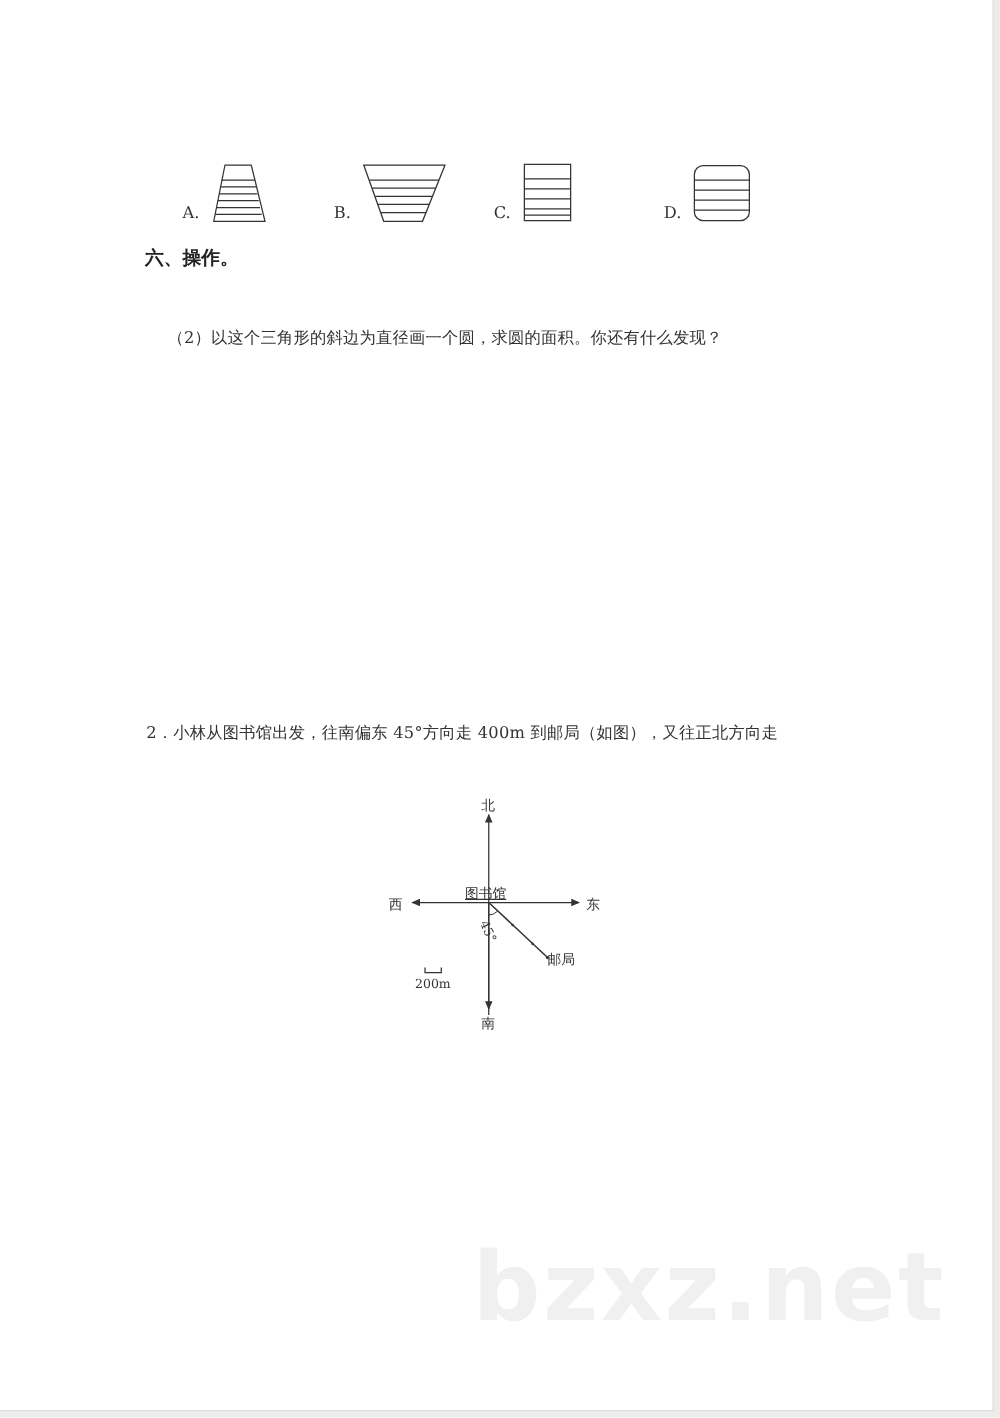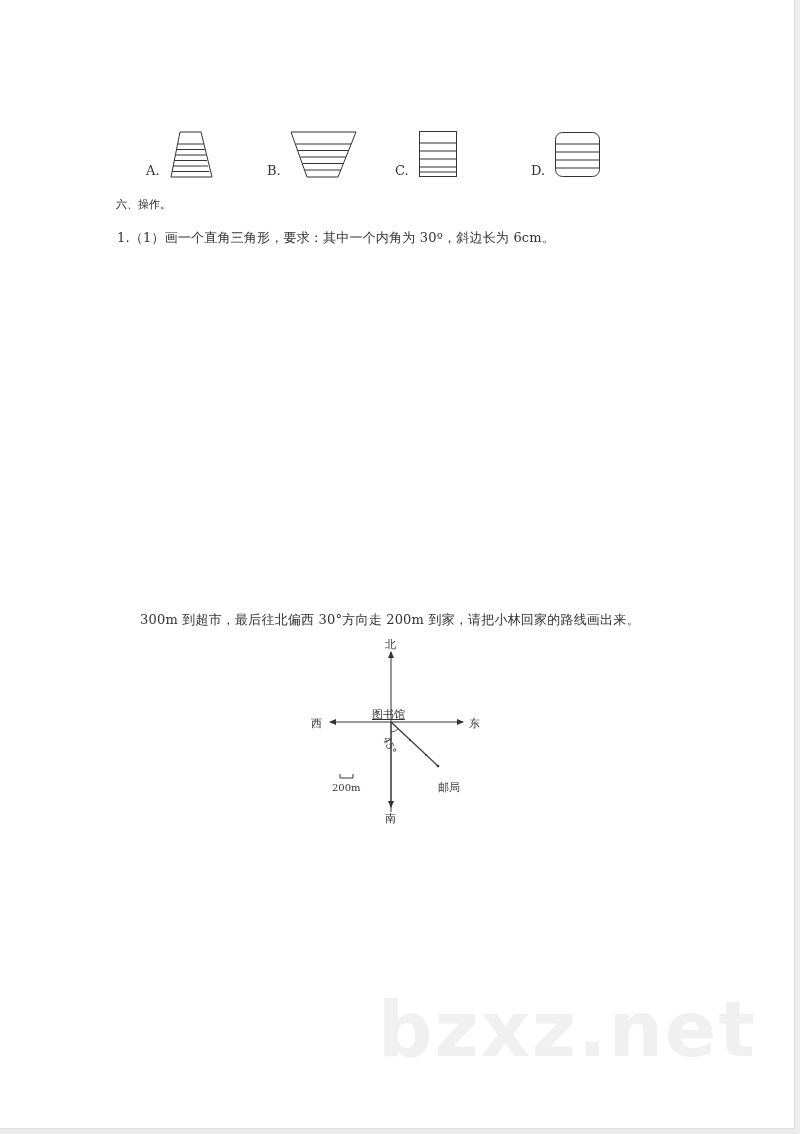--- a/index.html
+++ b/index.html
@@ -10,21 +10,21 @@
     color: #222;
   }
   .page {
     position: absolute; left: 0; top: 0; width: 794px; height: 1128px;
     background: #ffffff;
     border-right: 1px solid #dcdcdc;
     border-bottom: 1px solid #dcdcdc;
   }
   .abs { position: absolute; }
   .opt-label { font-size: 13px; color: #333; }
-  .section-title { font-size: 11px; font-weight: normal; color: #222; font-family: "DejaVu Sans", "Liberation Sans", sans-serif; }
+  .section-title { font-size: 15px; font-weight: bold; color: #222; font-family: "DejaVu Sans", "Liberation Sans", sans-serif; }
   .q-text { font-size: 13px; color: #333; white-space: nowrap; letter-spacing: 0.2px; }
   .dir-label { font-size: 11px; color: #333; }
   .watermark {
     font-family: "DejaVu Sans", "Liberation Sans", sans-serif;
     font-weight: bold; font-size: 76px; color: #f0f0f0; letter-spacing: 2px;
   }
   svg { overflow: visible; }
 </style>
 </head>
 <body>
@@ -66,23 +66,23 @@
   <svg class="abs" style="left:555px; top:132px;" width="46" height="46">
     <rect x="0.5" y="0.5" width="44" height="44" rx="7" ry="7" fill="none" stroke="#333" stroke-width="1"></rect>
     <line x1="0.5" y1="12" x2="44.5" y2="12" stroke="#333" stroke-width="1"></line>
     <line x1="0.5" y1="20" x2="44.5" y2="20" stroke="#333" stroke-width="1"></line>
     <line x1="0.5" y1="28" x2="44.5" y2="28" stroke="#333" stroke-width="1"></line>
     <line x1="0.5" y1="36" x2="44.5" y2="36" stroke="#333" stroke-width="1"></line>
   </svg>
 
   <div class="abs section-title" style="left:116px; top:197px;">六、操作。</div>
 
-  <div class="abs q-text" style="left:117px; top:229px;">1.（1）画一个直角三角形，要求：其中一个内角为 30º，斜边长为 6cm。</div>
+  <div class="abs q-text" style="left:134px; top:261px;">（2）以这个三角形的斜边为直径画一个圆，求圆的面积。你还有什么发现？</div>
 
-  <div class="abs q-text" style="left:140px; top:611px;">300m 到超市，最后往北偏西 30°方向走 200m 到家，请把小林回家的路线画出来。</div>
+  <div class="abs q-text" style="left:117px; top:577px;">2．小林从图书馆出发，往南偏东 45°方向走 400m 到邮局（如图），又往正北方向走</div>
 
   <div class="abs" style="left:300px; top:635px; width:200px; height:200px;">
     <svg class="abs" style="left:0; top:0;" width="200" height="200">
       <defs>
         <marker id="arr" markerWidth="8" markerHeight="8" refX="6" refY="3" orient="auto">
           <path d="M0,0 L7,3 L0,6 Z" fill="#333"></path>
         </marker>
       </defs>
 
       <line x1="91" y1="177" x2="91" y2="17" stroke="#333" stroke-width="1" marker-end="url(#arr)"></line>
@@ -99,19 +99,19 @@
       <path d="M91,97 A10,10 0 0 0 98,94" fill="none" stroke="#333" stroke-width="0.8"></path>
 
       <polyline points="40,139 40,143 53,143 53,139" fill="none" stroke="#333" stroke-width="1"></polyline>
     </svg>
     <div class="abs dir-label" style="left:85px; top:2px;">北</div>
     <div class="abs dir-label" style="left:85px; top:176px;">南</div>
     <div class="abs dir-label" style="left:11px; top:81px;">西</div>
     <div class="abs dir-label" style="left:169px; top:81px;">东</div>
     <div class="abs dir-label" style="left:72px; top:72px;text-decoration:underline;">图书馆</div>
     <div class="abs dir-label" style="left:91px; top:100px; transform:rotate(65deg); transform-origin:left top; font-size:10px;">45°</div>
-    <div class="abs dir-label" style="left:138px; top:125px;margin-top:20px;">邮局</div>
+    <div class="abs dir-label" style="left:138px; top:125px;">邮局</div>
     <div class="abs dir-label" style="left:32px; top:147px; font-size:10px;">200m</div>
   </div>
 
   <div class="abs watermark" style="left:378px; top:985px;">bzxz.net</div>
 
 </div>
 
 </body></html>

